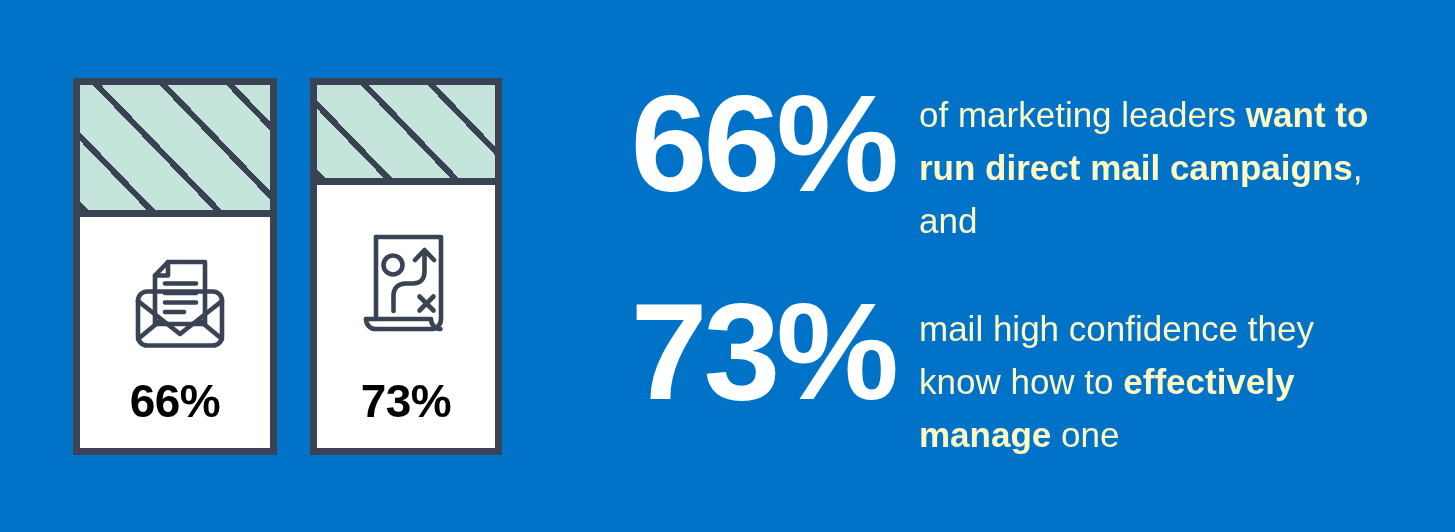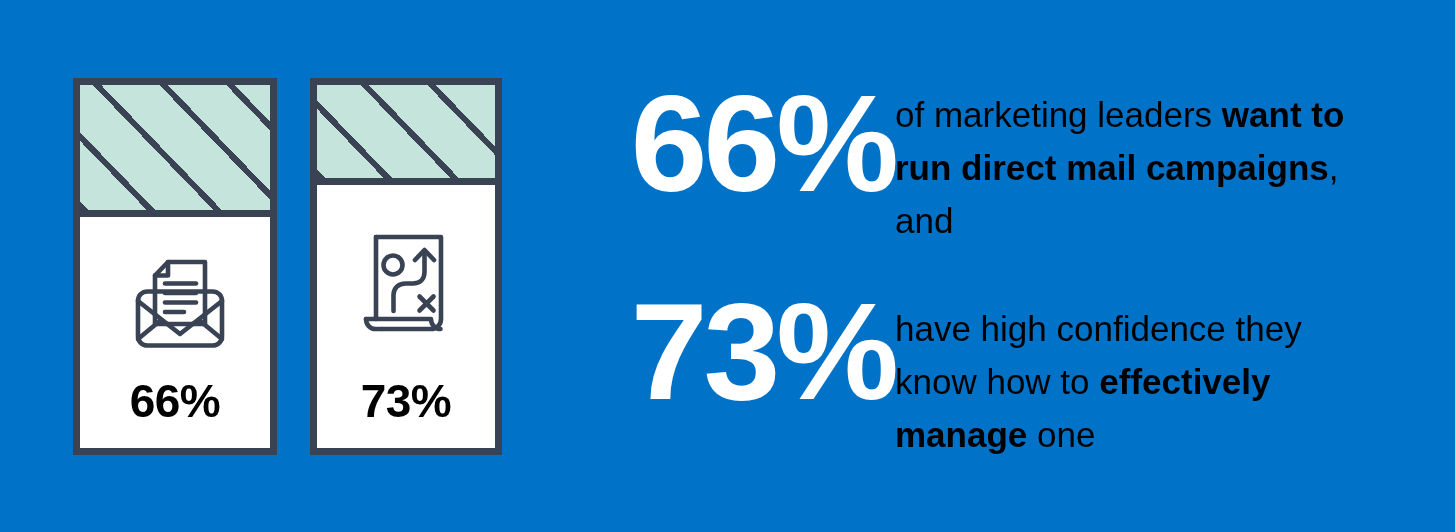--- a/index.html
+++ b/index.html
@@ -103,22 +103,23 @@
     color: #ffffff;
     font-size: 138px;
     font-weight: bold;
     line-height: 0.92;
     letter-spacing: -4px;
     font-family: "Liberation Sans", sans-serif;
   }
   .stat-text {
     flex: none;
     width: 470px;
+    margin-left: 24px;
     padding-top: 8px;
-    color: #000000;
+    color: #fef9c3;
     font-size: 35px;
     line-height: 1.52;
     font-weight: normal;
   }
   #stat-row-2 .stat-text { padding-top: 14px; }
   .stat-text b { font-weight: bold; }
 </style>
 </head>
 <body>
 
@@ -182,18 +183,18 @@
     <div class="stat-row" id="stat-row-1">
       <div class="stat-number">66%</div>
       <div class="stat-text">
         <span>of marketing leaders </span><b>want to run direct mail campaigns</b><span>, and</span>
       </div>
     </div>
 
     <div class="stat-row" id="stat-row-2">
       <div class="stat-number">73%</div>
       <div class="stat-text">
-        <span>have high confidence they know how to </span><b>effectively manage</b><span> one</span>
+        <span>mail high confidence they know how to </span><b>effectively manage</b><span> one</span>
       </div>
     </div>
   </div>
 
 </div>
 
 </body></html>

